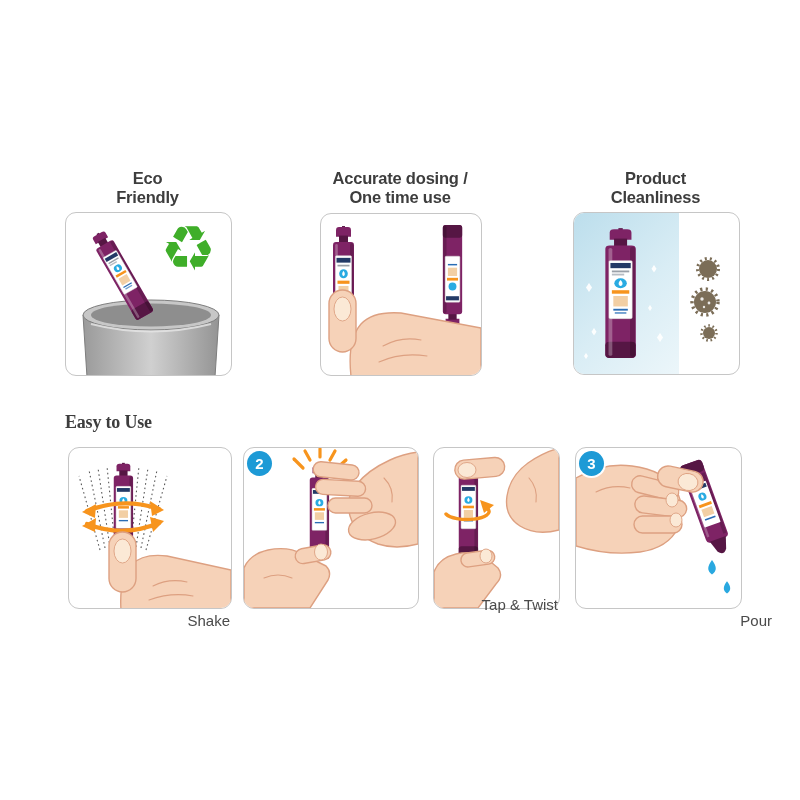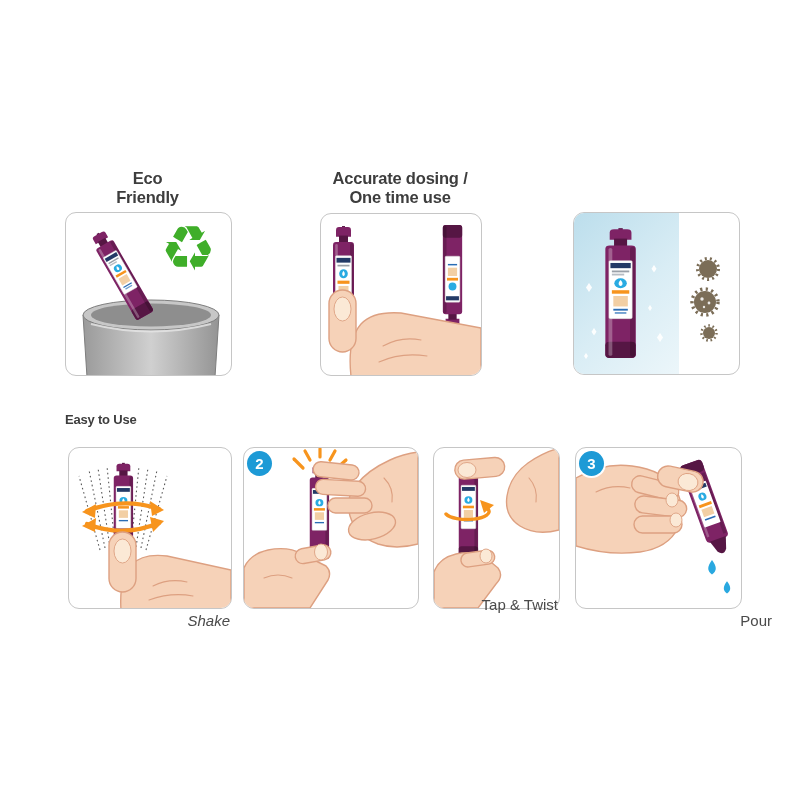--- a/index.html
+++ b/index.html
@@ -4,22 +4,22 @@
 <style>
   html,body{margin:0;padding:0;background:#fff;}
   .canvas{position:relative;width:800px;height:800px;background:#fff;overflow:hidden;
           font-family:"Liberation Sans",sans-serif;}
   .feat-title{position:absolute;display:flex;flex-direction:column;justify-content:flex-end;
               align-items:center;height:46px;font-size:16.5px;font-weight:700;line-height:18.5px;
               color:var(--title-text);white-space:nowrap;letter-spacing:-0.2px;text-align:center;}
   .panel{position:absolute;background:#fff;border:1.4px solid var(--panel-border);
          border-radius:11px;overflow:hidden;}
   .panel svg{position:absolute;left:0;top:0;}
-  .heading{position:absolute;font-size:13px;font-weight:700;color:var(--title-text);
-           letter-spacing:-0.2px;}
+  .heading{position:absolute;font-size:18px;font-weight:700;color:var(--title-text);
+           letter-spacing:-0.2px;font-family:Liberation Serif, serif;}
   .caption{position:absolute;font-size:15px;color:var(--caption-text);text-align:right;}
   .caption:empty{display:none;}
   .badge{position:absolute;left:3px;top:3px;width:25px;height:25px;border-radius:50%;
          background:var(--badge-blue);color:#fff;font-size:15px;font-weight:700;
          display:flex;align-items:center;justify-content:center;
          box-shadow:0 0 0 2px rgba(255,255,255,0.95);z-index:3;}
   .badge:empty{display:none;}
   .recycle{position:absolute;left:86px;top:0px;width:72px;text-align:center;font-size:62px;
            line-height:72px;color:var(--recycle-green);font-family:"DejaVu Sans",sans-serif;}
   .cleanbg{position:absolute;left:0;top:0;width:105px;height:100%;
@@ -41,20 +41,24 @@
 <div class="canvas">
 
   <div class="feat-title" style="left:320px;top:160px;width:160px;">
     <span>Accurate dosing /</span>
     <span>One time use</span>
   </div>
   <div class="feat-title" style="left:65px;top:160px;width:165px;">
     <span>Eco</span>
     <span>Friendly</span>
   </div>
+  <div class="feat-title" style="left:573px;top:160px;width:165px;">
+    <span>Product</span>
+    <span>Cleanliness</span>
+  </div>
 
   <div class="panel" style="left:65px;top:212px;width:165px;height:162px;">
     <svg width="165" height="162" viewBox="0 0 165 162">
       <defs>
         <linearGradient id="binG" x1="0" y1="0" x2="1" y2="0">
           <stop offset="0" stop-color="#9a9a9a"></stop>
             <stop offset="0.5" stop-color="#d0d0d0"></stop>
             <stop offset="1" stop-color="#949494"></stop>
         </linearGradient>
       </defs>
@@ -238,21 +242,21 @@
       </g>
       <g>
         <path class="hand" d="M52,162 Q50,130 62,117 Q74,105 98,108 L162,122 L162,162 Z"></path>
         <path class="crease" d="M84,138 Q100,130 118,134"></path>
         <path class="crease" d="M80,152 Q102,144 124,148"></path>
         <rect class="hand" x="40" y="84" width="27" height="60" rx="13.5"></rect>
         <ellipse class="nail" cx="53.5" cy="103" rx="8.5" ry="12"></ellipse>
       </g>
     </svg>
   </div>
-  <div class="caption" style="left:68px;top:612px;width:162px;font-style:italic;">Shake</div>
+  <div class="caption" style="left:68px;top:612px;width:162px;">Shake</div>
 
   <div class="panel" style="left:243px;top:447px;width:174px;height:160px;">
     <div class="badge">2</div>
     <svg width="174" height="160" viewBox="0 0 174 160">
       <g class="s-or" stroke-width="3.2" stroke-linecap="round" fill="none">
         <path d="M59,20 L50,11"></path>
           <path d="M66,12 L61,3"></path>
           <path d="M76,9 L76,1"></path>
         <path d="M86,12 L91,3"></path>
           <path d="M93,20 L102,12"></path>

